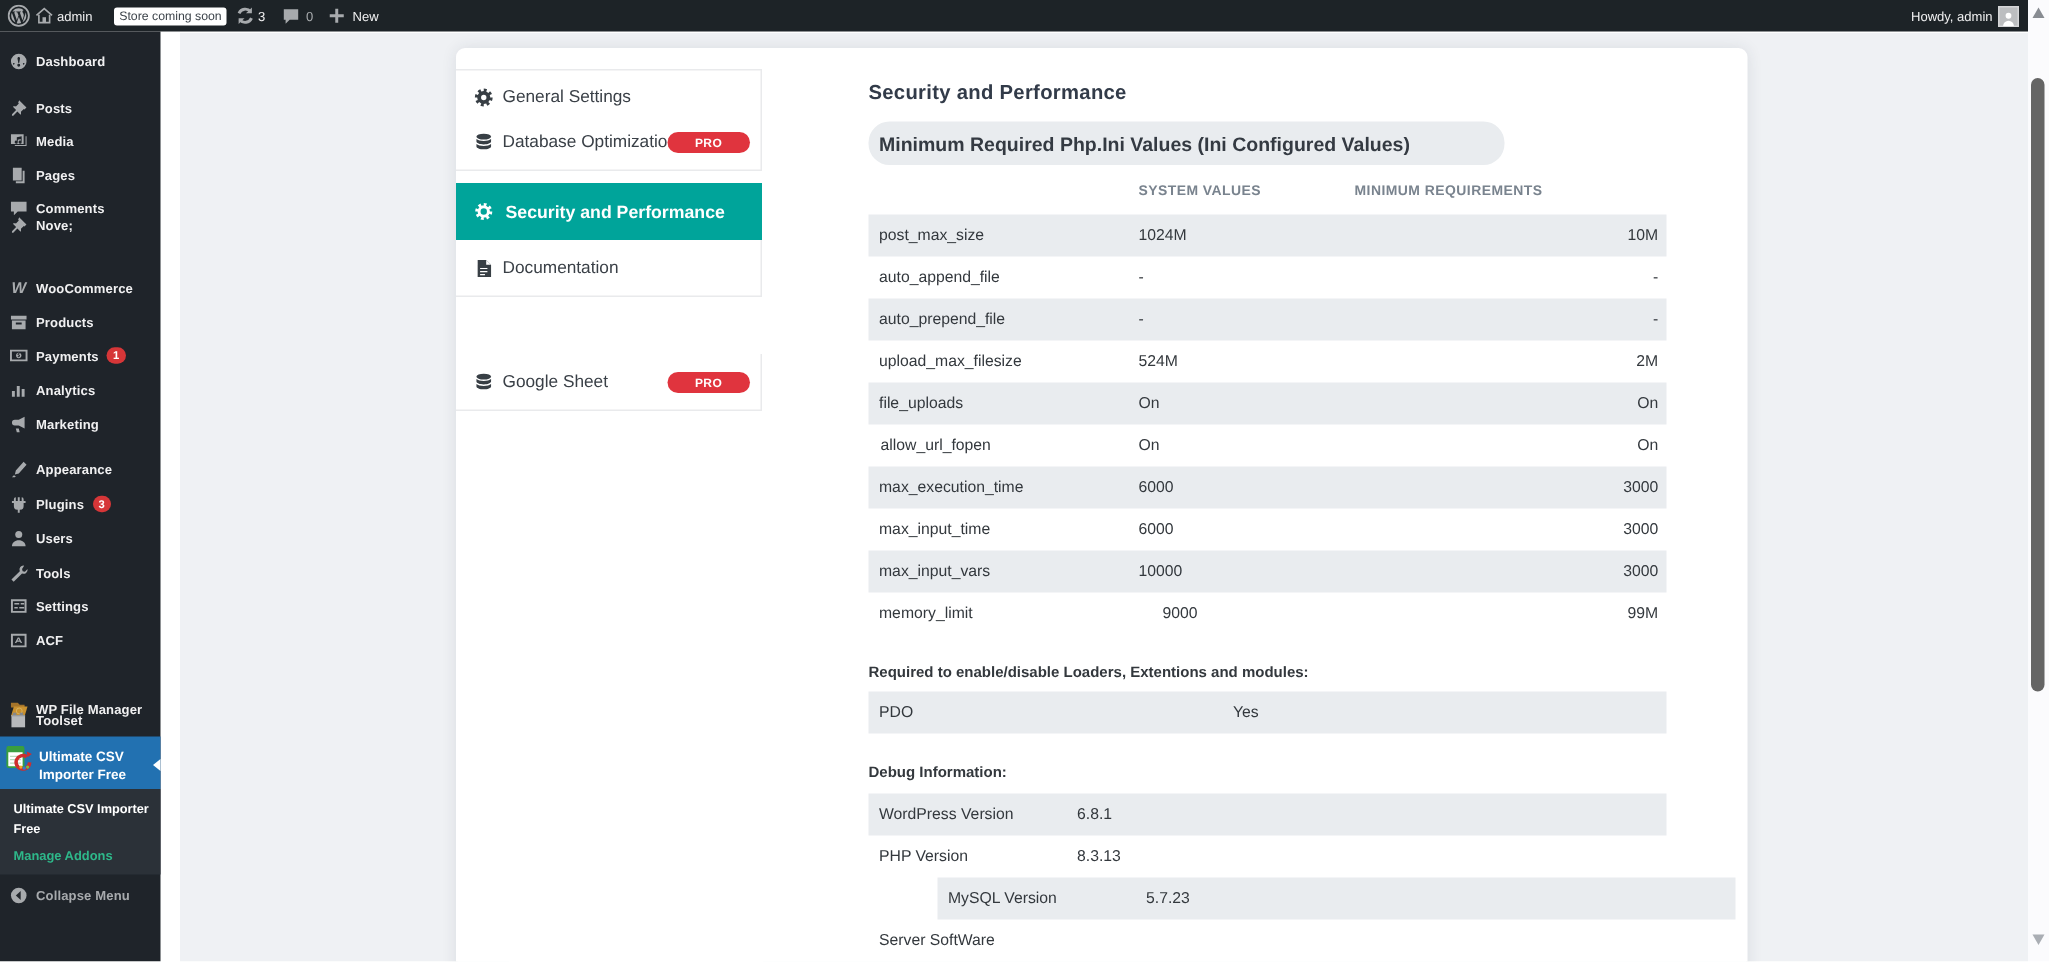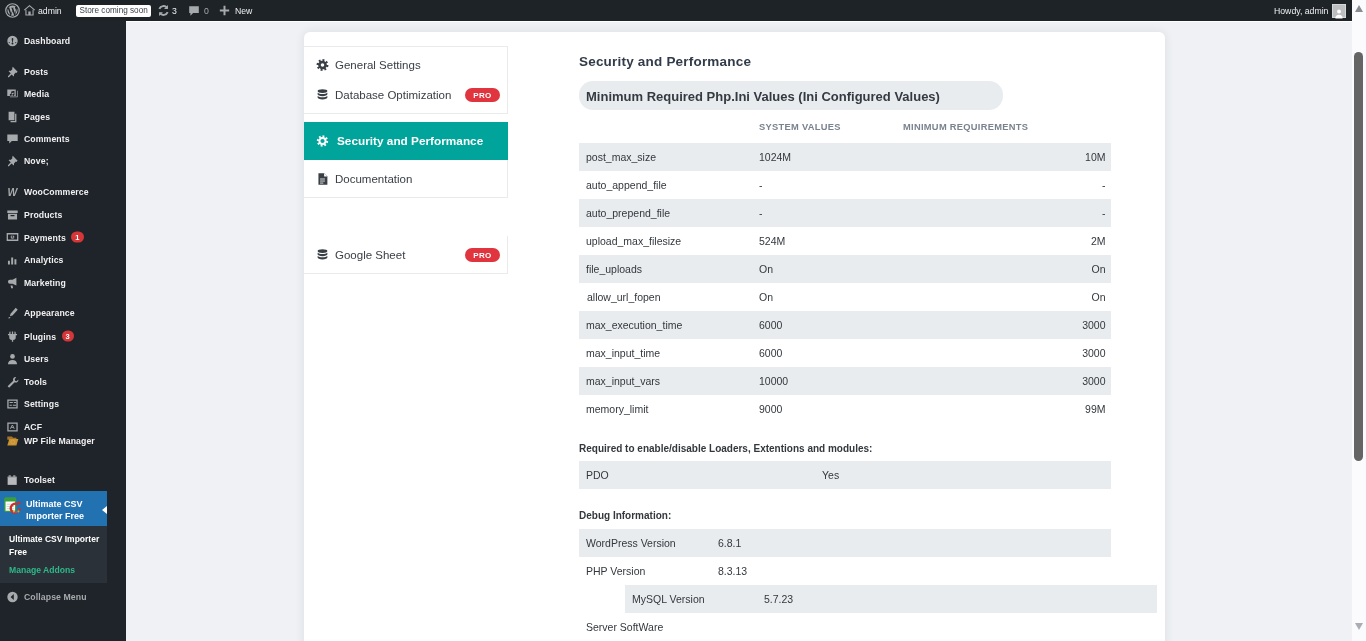--- a/index.html
+++ b/index.html
@@ -5,38 +5,38 @@
 * { margin:0; padding:0; box-sizing:border-box; }
 html,body { width:1366px; height:641px; overflow:hidden; }
 body { font-family:"Liberation Sans", sans-serif; position:relative; background:#fff; }
 .abs { position:absolute; }
 
 
 #adminbar { position:absolute; left:0; top:0; width:1352px; height:21px; background:#1d2327; color:#f0f0f1; z-index:50; }
 #adminbar .itm { position:absolute; top:0; height:21px; display:flex; align-items:center; font-size:8.7px; }
 
 
-#sidebar { position:absolute; left:0; top:21px; width:126px; height:620px; background:#1f242a; z-index:40; }
+#sidebar { position:absolute; left:0; top:21px; width:107px; height:620px; background:#1f242a; z-index:40; }
 .mi { position:absolute; left:0; width:107px; height:23px; }
 .mi .ic { position:absolute; left:6px; top:50%; transform:translateY(-50%); width:13px; height:13px; }
 .mi .tx { position:absolute; left:24px; top:50%; transform:translateY(-50%); font-size:8.7px; font-weight:600; color:#f0f0f1; white-space:nowrap; letter-spacing:0.1px; }
 .badge { display:inline-block; background:#d63638; color:#fff; border-radius:6px; font-size:7.5px; font-weight:700; padding:1px 4px; margin-left:3px; vertical-align:1px; }
 
 
 #contentbg { position:absolute; left:107px; top:21px; width:1245px; height:620px; background:#ffffff; }
 #graypanel { position:absolute; left:13px; top:1px; width:1232px; height:619px; background:#eff1f4; }
 #card { position:absolute; left:197px; top:11px; width:861px; height:640px; background:#fff; border-radius:6px; box-shadow:0 0 10px rgba(40,50,70,0.10); }
 
 
 .tab { position:absolute; left:0; width:204px; height:38px; border-bottom:1px solid #e9eaec; border-right:1px solid #e9eaec; background:#fff; }
 .tab .tic { position:absolute; left:12px; top:50%; transform:translateY(-50%); width:13px; height:13px; }
 .tab .ttx { position:absolute; left:31px; top:50%; transform:translateY(-50%); font-size:11.5px; color:#3a4047; white-space:nowrap; }
 .tab.active { background:#00a49a; border-color:#00a49a; }
 .tab.active .ttx { color:#fff; font-weight:700; left:33px; font-size:11.8px; }
-.pro { position:absolute; right:7.5px; top:50%; transform:translateY(-50%); background:#e0343e; color:#fff; font-size:8px; font-weight:700; border-radius:8px; padding:3px 8px 2px; letter-spacing:0.3px; }
+.pro { position:absolute; right:7.5px; top:50%; transform:translateY(-50%); background:#e0343e; color:#fff; font-size:8px; font-weight:700; border-radius:8px; padding:3px 18px 2px; letter-spacing:0.3px; }
 
 
 #main { position:absolute; left:275px; top:0; width:537px; }
 .hbar { position:absolute; left:0; width:424px; height:29px; background:#e9ecef;border-radius:14px; }
 .row { position:absolute; left:0; width:532px; height:28px; }
 .row.g { background:#e9ecef; }
 .cell { position:absolute; top:50%; transform:translateY(-50%); font-size:10.5px; color:#33383d; white-space:nowrap; }
 .bold { font-weight:700; }
 </style>
 </head>
@@ -140,21 +140,21 @@
           <span class="cell" style="left:180px;">6000</span>
           <span class="cell" style="right:5.5px;">3000</span>
         </div>
       <div class="row g" style="top:334.5px;">
           <span class="cell" style="left:7px;">max_input_vars</span>
           <span class="cell" style="left:180px;">10000</span>
           <span class="cell" style="right:5.5px;">3000</span>
         </div>
       <div class="row" style="top:362.5px;">
           <span class="cell" style="left:7px;">memory_limit</span>
-          <span class="cell" style="left:180px;">9000</span>
+          <span class="cell" style="left:196px;">9000</span>
           <span class="cell" style="right:5.5px;">99M</span>
         </div>
 
       <div class="abs bold" style="left:0; top:411px; font-size:10px; color:#33383d;">Required to enable/disable Loaders, Extentions and modules:</div>
       <div class="row g" style="top:428.5px;">
           <span class="cell" style="left:7px;">PDO</span>
           <span class="cell" style="left:243px;">Yes</span>
         </div>
 
       <div class="abs bold" style="left:0; top:478px; font-size:10px; color:#33383d;">Debug Information:</div>
@@ -242,21 +242,21 @@
         <path fill="#a7aaad" d="M14 5h2v13H7v-2h7z"></path>
       </svg>
     <span class="tx">Pages</span>
   </div>
   <div class="mi" style="top:106.5px;padding-left:28px;">
     <svg class="ic" viewBox="0 0 20 20">
         <path fill="#a7aaad" d="M2 3h16v10H9l-4 4v-4H2z"></path>
       </svg>
     <span class="tx">Comments</span>
   </div>
-  <div class="mi" style="top:128px;">
+  <div class="mi" style="top:117px;">
     <svg class="ic" viewBox="0 0 20 20">
         <path fill="#a7aaad" d="M10.4 2l7.5 7.6-2 2-.7-.7-3 3s.6 2.2-.3 3.1L8.6 13.7l-4.2 4.2-1.4.1.1-1.5L7.3 12 4 8.7c.9-.9 3.1-.3 3.1-.3l3-3-.7-.7z"></path>
       </svg>
     <span class="tx">Nove;</span>
   </div>
 
   <div class="mi" style="top:159.5px;">
     <svg class="ic" viewBox="0 0 20 20">
         <text x="10" y="15.5" font-size="16" font-weight="bold" font-style="italic" text-anchor="middle" fill="#a7aaad" font-family="Liberation Sans">W</text>
       </svg>
@@ -320,21 +320,21 @@
     <span class="tx">Settings</span>
   </div>
   <div class="mi" style="top:394px;">
     <svg class="ic" viewBox="0 0 20 20">
         <path fill="#a7aaad" d="M2 3h16v14H2zm2 2v10h12V5z"></path>
         <path fill="#a7aaad" d="M6 12.5L9 7h1.5l3 5.5H12l-.7-1.3H8.2l-.7 1.3zm2.8-2.5h1.9l-.9-1.8z"></path>
       </svg>
     <span class="tx">ACF</span>
   </div>
 
-  <div class="mi" style="top:408px;text-decoration:underline;">
+  <div class="mi" style="top:440px;text-decoration:underline;">
     <svg class="ic" viewBox="0 0 20 20">
         <path fill="#a5742a" d="M2 3h7l2 2h5v3H2z"></path>
         <path fill="#c9912f" d="M2 17L5 7h14l-3 10z"></path>
         <circle cx="10.5" cy="11.5" r="3" fill="none" stroke="#dab86a" stroke-width="0.8"></circle>
       </svg>
     <span class="tx">WP File Manager</span>
   </div>
   <div class="mi" style="top:447px;">
     <svg class="ic" viewBox="0 0 20 20">
         <rect x="4" y="2.5" width="3.5" height="3" fill="#84878b"></rect>

